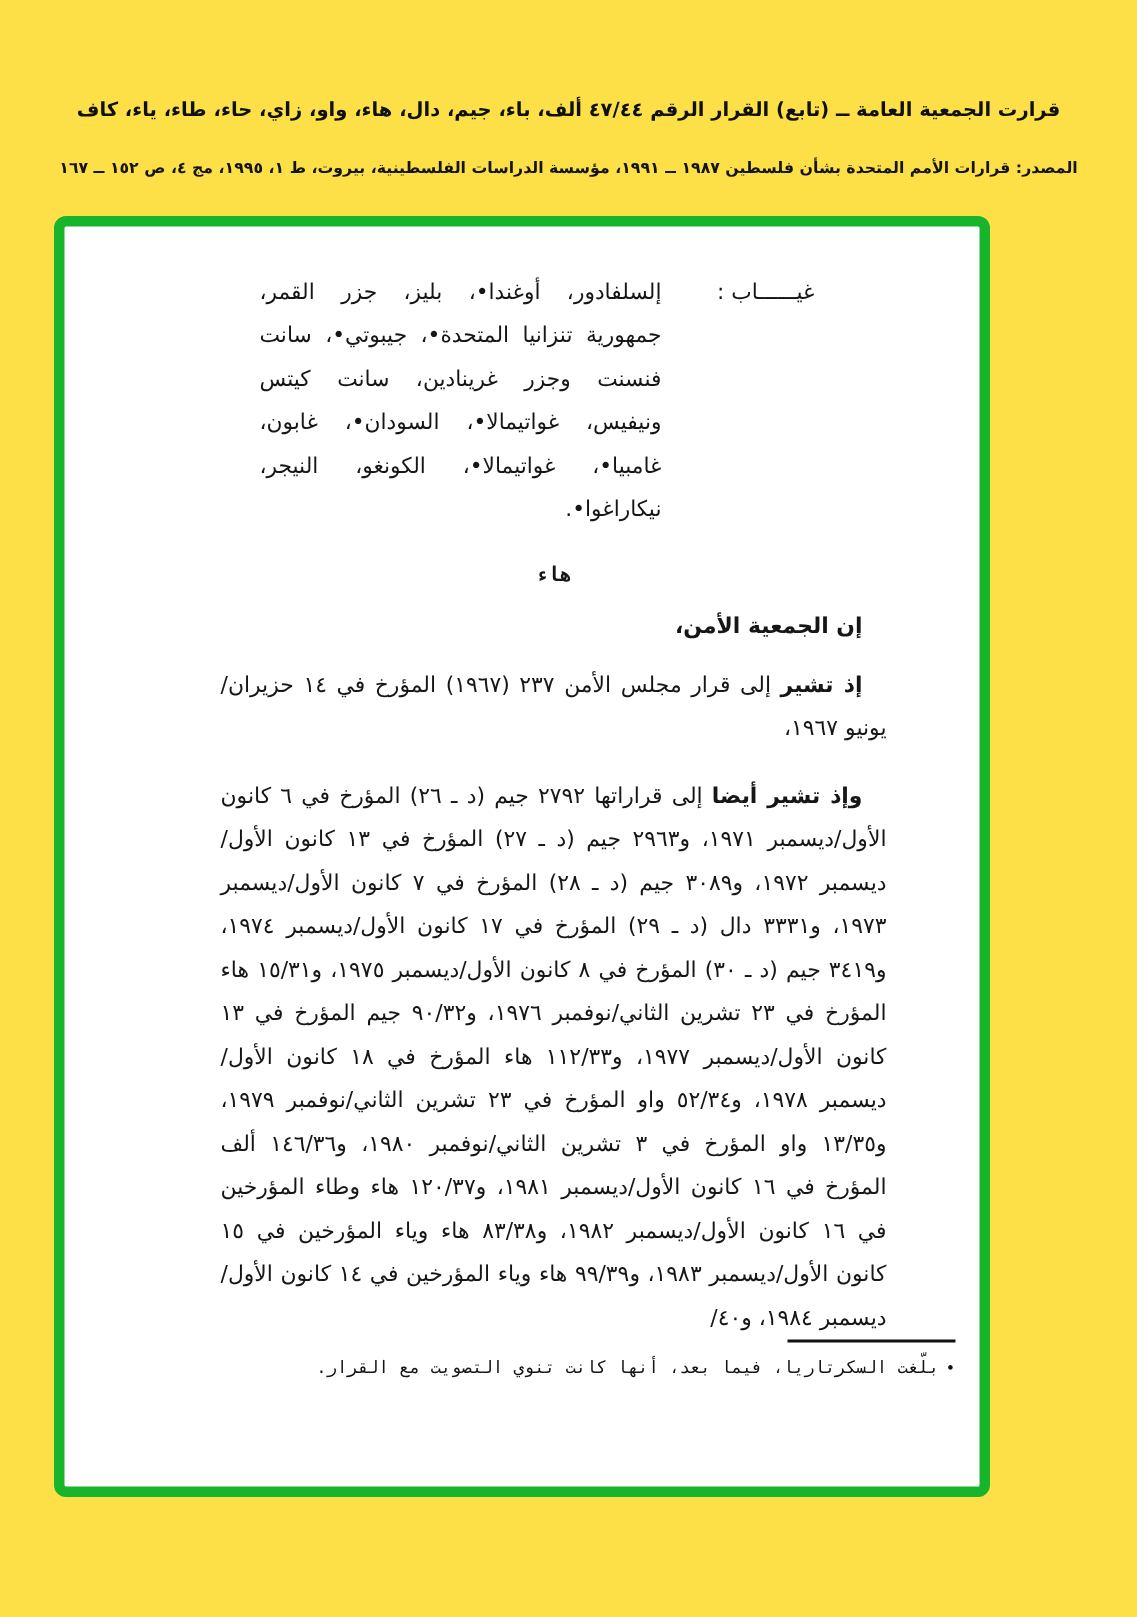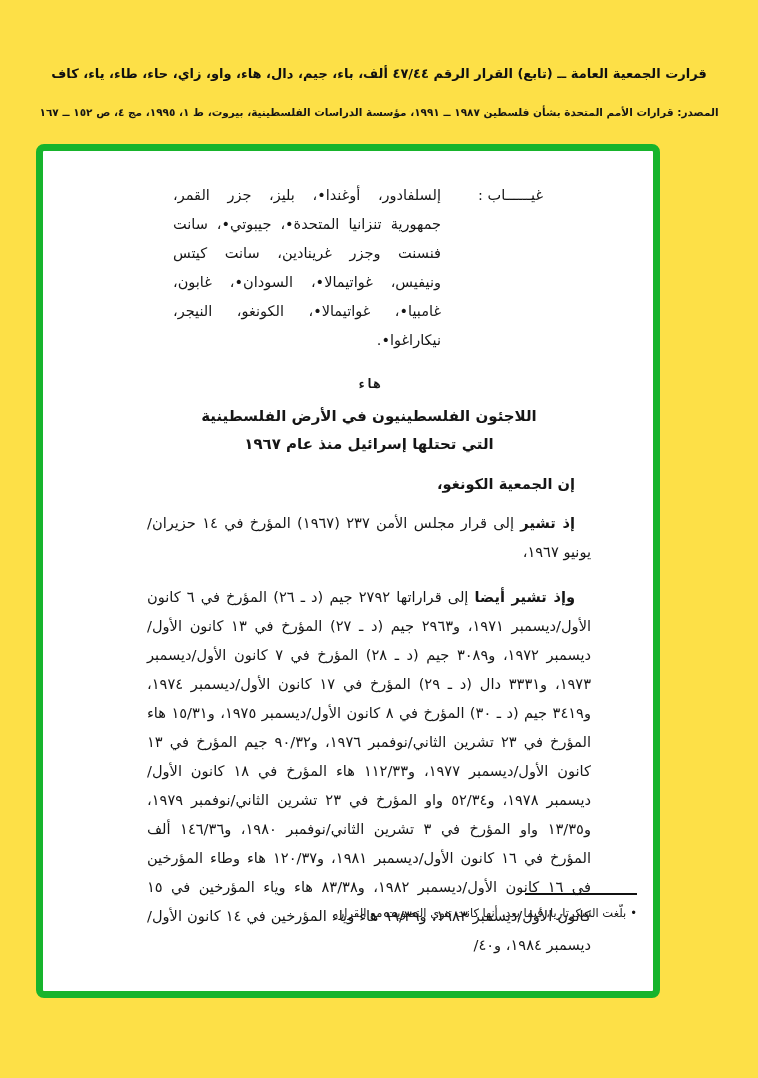--- a/index.html
+++ b/index.html
@@ -27,21 +27,21 @@
 
   .section-letter{text-align:center;font-weight:bold;font-size:13.5px;margin-top:20px;font-family:Liberation Mono, monospace;}
   .res-title{text-align:center;font-weight:bold;font-size:15px;line-height:28px;margin-top:10px;}
 
   .opening{font-weight:bold;font-size:14.6px;margin-top:17px;text-indent:16px;}
 
   .para{font-size:14.6px;line-height:29px;text-align:justify;text-indent:16px;margin-top:16px;}
   .lead{font-weight:bold;}
 
   
-  .footnote-area{position:absolute;right:16px;left:88px;bottom:70px;direction:rtl;}
+  .footnote-area{position:absolute;right:16px;left:88px;bottom:70px;direction:rtl;font-family:Liberation Mono, monospace;}
   .footnote-rule{width:112px;height:2px;background:#111;margin-bottom:10px;}
   .footnote-line{font-size:11.5px;line-height:16px;text-align:right;color:#141414;}
   .footnote-marker{padding-left:4px;}
 
   .page-number{position:absolute;top:1028px;left:60px;width:624px;text-align:center;
     font-weight:bold;font-size:13px;}
 </style>
 </head>
 <body>
 
@@ -54,26 +54,22 @@
 
   <div class="frame">
 
     <div class="absent-row">
       <div class="absent-label">غيــــــاب :</div>
       <div class="absent-countries">إلسلفادور، أوغندا•، بليز، جزر القمر، جمهورية تنزانيا المتحدة•، جيبوتي•، سانت فنسنت وجزر غرينادين، سانت كيتس ونيفيس، غواتيمالا•، السودان•، غابون، غامبيا•، غواتيمالا•، الكونغو، النيجر، نيكاراغوا•.</div>
     </div>
 
     <div class="section-letter">هاء</div>
 
-    <div class="res-title">
-      <div>اللاجئون الفلسطينيون في الأرض الفلسطينية</div>
-      <div>التي تحتلها إسرائيل منذ عام ١٩٦٧</div>
-    </div>
 
-    <div class="opening">إن الجمعية الكونغو،</div>
+    <div class="opening">إن الجمعية الأمن،</div>
 
     <p class="para"><span class="lead">إذ تشير</span><span> إلى قرار مجلس الأمن ٢٣٧ (١٩٦٧) المؤرخ في ١٤ حزيران/يونيو ١٩٦٧،</span></p>
 
     <p class="para"><span class="lead">وإذ تشير أيضا</span><span> إلى قراراتها ٢٧٩٢ جيم (د ـ ٢٦) المؤرخ في ٦ كانون الأول/ديسمبر ١٩٧١، و٢٩٦٣ جيم (د ـ ٢٧) المؤرخ في ١٣ كانون الأول/ديسمبر ١٩٧٢، و٣٠٨٩ جيم (د ـ ٢٨) المؤرخ في ٧ كانون الأول/ديسمبر ١٩٧٣، و٣٣٣١ دال (د ـ ٢٩) المؤرخ في ١٧ كانون الأول/ديسمبر ١٩٧٤، و٣٤١٩ جيم (د ـ ٣٠) المؤرخ في ٨ كانون الأول/ديسمبر ١٩٧٥، و١٥/٣١ هاء المؤرخ في ٢٣ تشرين الثاني/نوفمبر ١٩٧٦، و٩٠/٣٢ جيم المؤرخ في ١٣ كانون الأول/ديسمبر ١٩٧٧، و١١٢/٣٣ هاء المؤرخ في ١٨ كانون الأول/ديسمبر ١٩٧٨، و٥٢/٣٤ واو المؤرخ في ٢٣ تشرين الثاني/نوفمبر ١٩٧٩، و١٣/٣٥ واو المؤرخ في ٣ تشرين الثاني/نوفمبر ١٩٨٠، و١٤٦/٣٦ ألف المؤرخ في ١٦ كانون الأول/ديسمبر ١٩٨١، و١٢٠/٣٧ هاء وطاء المؤرخين في ١٦ كانون الأول/ديسمبر ١٩٨٢، و٨٣/٣٨ هاء وياء المؤرخين في ١٥ كانون الأول/ديسمبر ١٩٨٣، و٩٩/٣٩ هاء وياء المؤرخين في ١٤ كانون الأول/ديسمبر ١٩٨٤، و٤٠/</span></p>
 
     <div class="footnote-area">
       <div class="footnote-rule"></div>
       <div class="footnote-line">
         <span class="footnote-marker">•</span><span>بلّغت السكرتاريا، فيما بعد، أنها كانت تنوي التصويت مع القرار.</span>
       </div>

